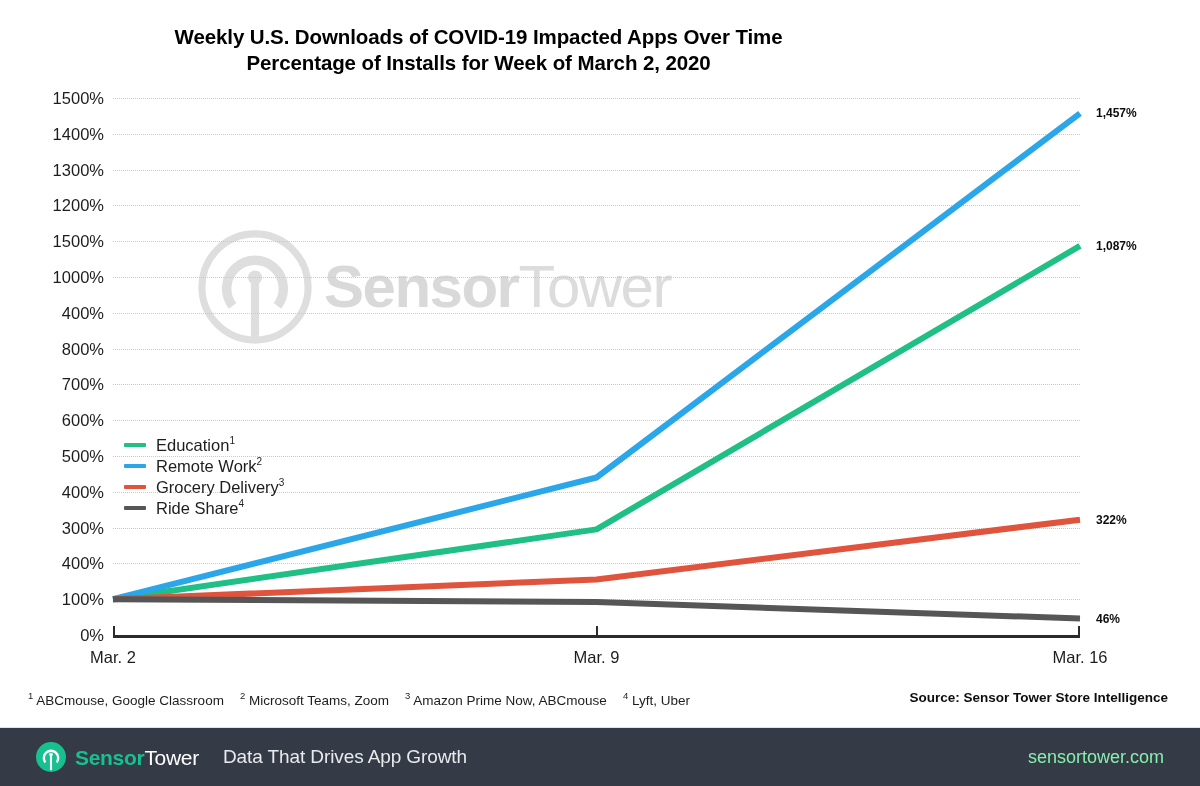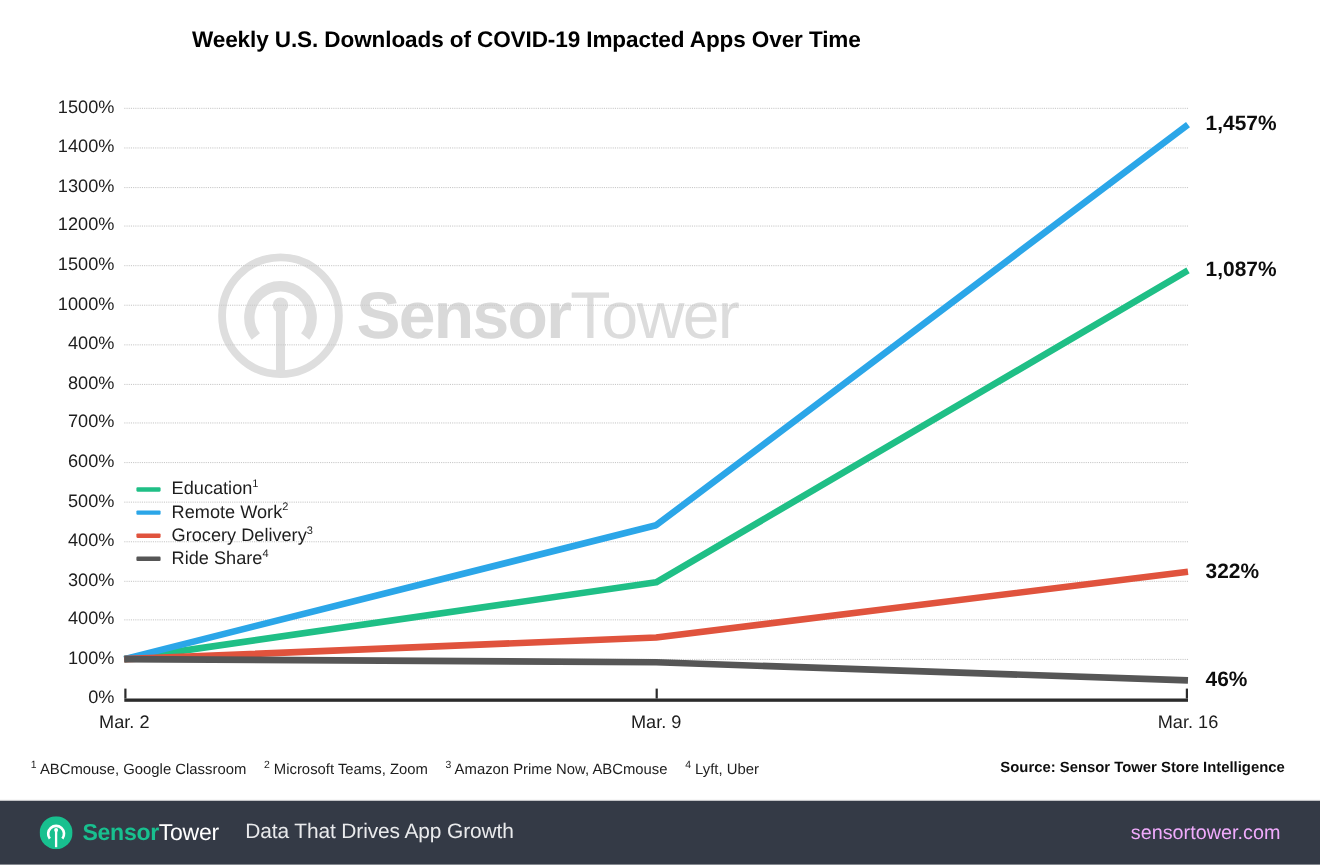--- a/index.html
+++ b/index.html
@@ -106,21 +106,21 @@
   .legend-label {
     font-size: 16.5px;
     color: #1d1d1d;
     white-space: nowrap;
   }
 
   
   .end-label {
     position: absolute;
     left: 1096px;
-    font-size: 19px;
+    font-size: 12px;
     font-weight: bold;
     color: #0d0d0d;
     white-space: nowrap;
     transform: translateY(-50%);
   }
 
   
   #footnotes {
     position: absolute;
     left: 28px; top: 690px;
@@ -156,33 +156,34 @@
   #footer-wordmark .f-sensor { color: #18c08f; font-weight: bold; }
   #footer-wordmark .f-tower  { color: #ffffff; font-weight: normal; }
   #footer-tagline {
     margin-left: 24px;
     color: #e9eaec;
     font-size: 19px;
     letter-spacing: -0.1px;
   }
   #footer-url {
     margin-left: auto; margin-right: 36px;
-    color: #f0abfc;
+    color: #86efac;
     font-size: 18px;
   }
   #footer-divider {
     position: absolute; left: 0; bottom: 58px;
     width: 1200px; height: 1px; background: #e3e3e3;
   }
 </style>
 </head>
 <body>
 
 <div id="chart-title">
   <span class="line1">Weekly U.S. Downloads of COVID-19 Impacted Apps Over Time</span>
+  <span class="line2">Percentage of Installs for Week of March 2, 2020</span>
 </div>
 
 <div id="watermark">
   <svg width="118" height="118" viewBox="0 0 100 100">
     <circle cx="50" cy="50" r="45" fill="none" stroke="#dedede" stroke-width="6"></circle>
     <path d="M 31 66 A 24 24 0 1 1 69 66" fill="none" stroke="#dedede" stroke-width="8"></path>
     <circle cx="50" cy="42" r="6" fill="#dedede"></circle>
     <rect x="46.5" y="44" width="7" height="52" fill="#dedede"></rect>
   </svg>
   <div class="wm-text">

